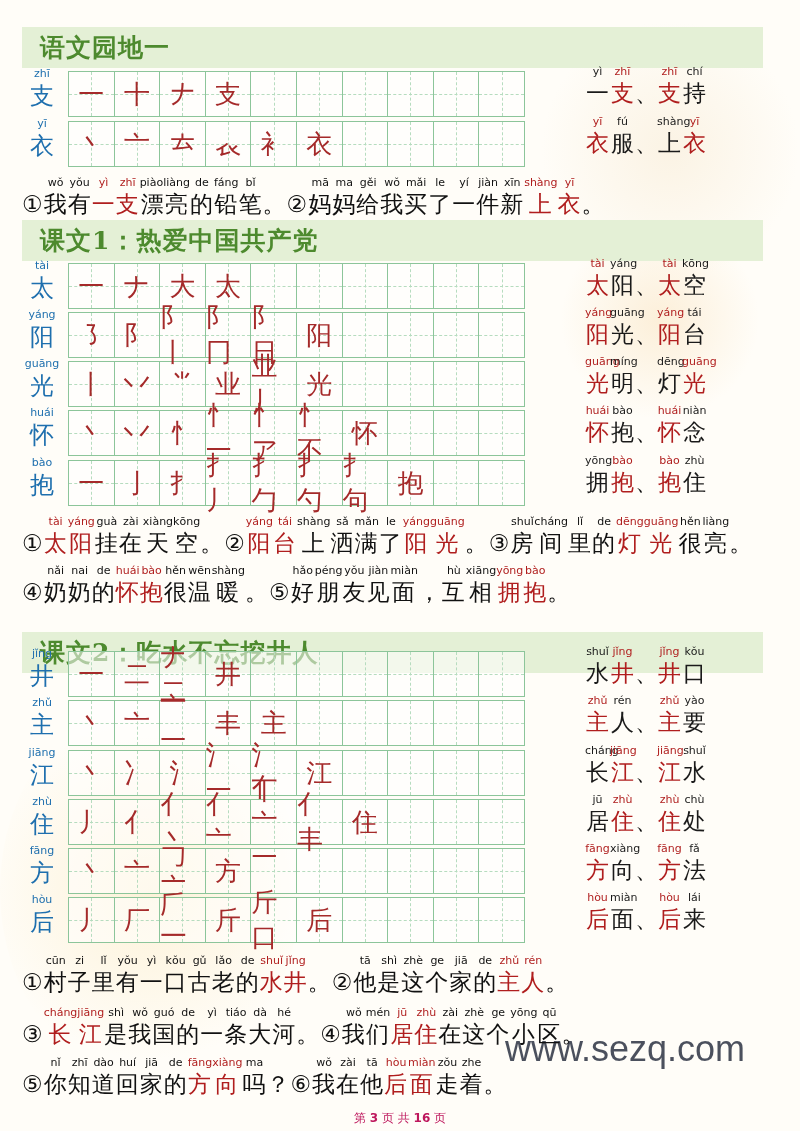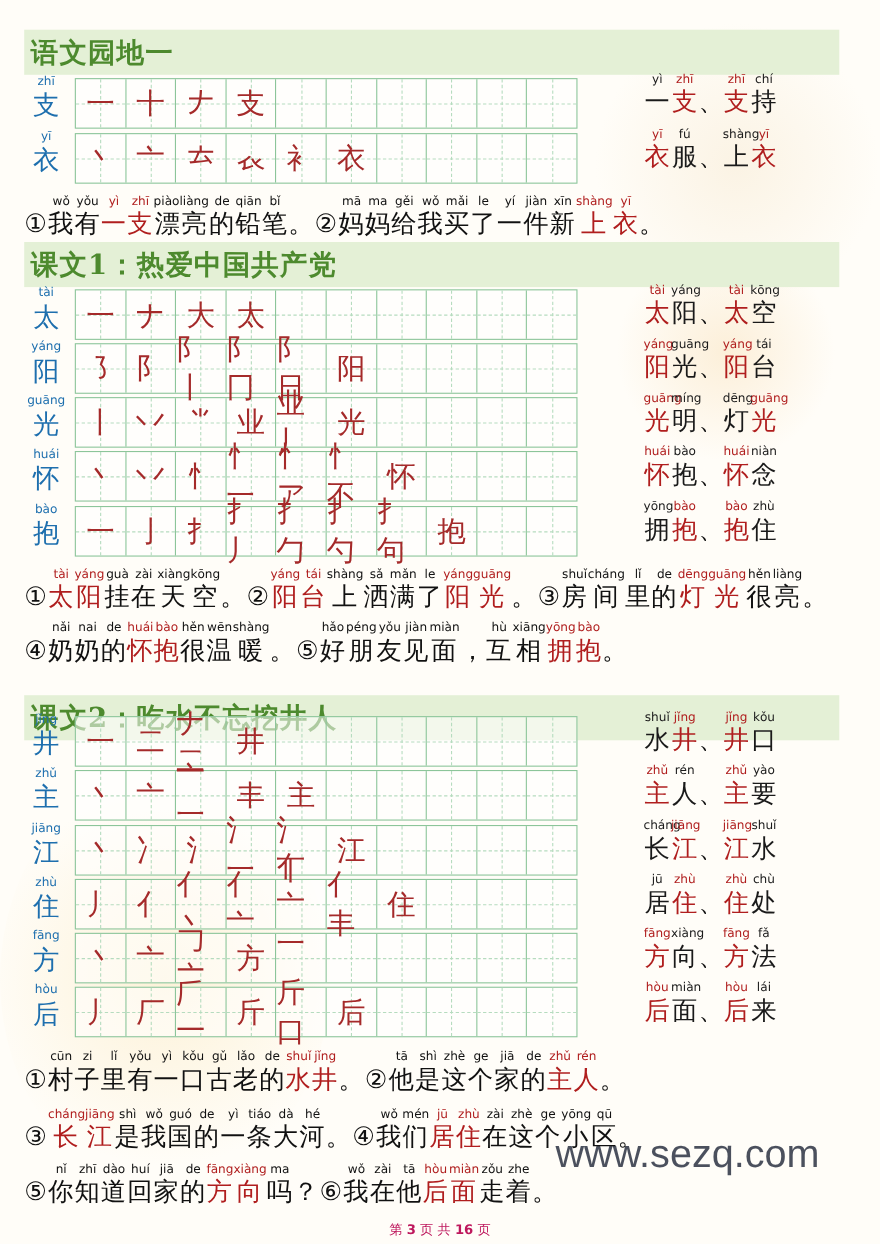--- a/index.html
+++ b/index.html
@@ -2,21 +2,21 @@
 <html><head>
 <meta charset="utf-8">
 <style>
   * { box-sizing: border-box; margin: 0; padding: 0; }
   html, body { width: 800px; height: 1131px; background: #fffdf8; overflow: hidden; }
   body { position: relative; font-family: "DejaVu Sans", "Liberation Sans", sans-serif; color: #111; }
   .bgdeco { position: absolute; border-radius: 50%; pointer-events: none; }
   .section-header {
     position: absolute; left: 22px; width: 741px; height: 41px;
     background: #e4f0d6; color: #4d8a2e; font-weight: bold; font-size: 25px;
-    line-height: 41px; padding-left: 6px; letter-spacing: 1px;
+    line-height: 41px; padding-left: 18px; letter-spacing: 1px;
     font-family: "DejaVu Serif", serif;
   }
   .char-row { position: absolute; left: 0; width: 800px; height: 46px; }
   .row-label { position: absolute; left: 24px; width: 36px; top: -4px; text-align: center; color: #1e6fae; }
   .row-label .py { font-size: 11px; display: block; height: 14px; line-height: 14px; }
   .row-label .hz { font-size: 24px; display: block; line-height: 30px; font-family: "DejaVu Serif", serif; }
   .grid { position: absolute; left: 68px; top: 0; width: 457px; height: 46px; border: 1.5px solid #8cc59a; display: flex; background: rgba(255,255,255,0.55); }
   .cell { position: relative; flex: 1; border-right: 1.5px solid #8cc59a; }
   .cell:last-child { border-right: none; }
   .cell::before { content: ""; position: absolute; left: 50%; top: 0; bottom: 0; border-left: 1px dashed #b6dcbf; }
@@ -189,21 +189,21 @@
     </span>
     <span class="seg">
       <span class="spy">piàoliàng</span>
       <span class="shz">漂亮</span>
     </span>
     <span class="seg">
       <span class="spy">de</span>
       <span class="shz">的</span>
     </span>
     <span class="seg">
-      <span class="spy">qiān</span>
+      <span class="spy">fáng</span>
       <span class="shz">铅</span>
     </span>
     <span class="seg">
       <span class="spy">bǐ</span>
       <span class="shz">笔</span>
     </span>
     <span class="seg">
       <span class="spy"></span>
       <span class="shz">。</span>
     </span>

